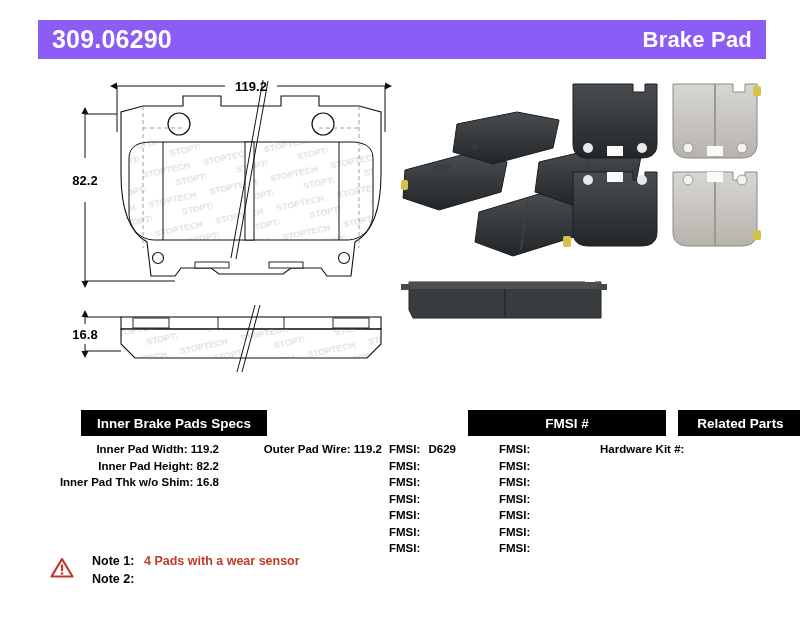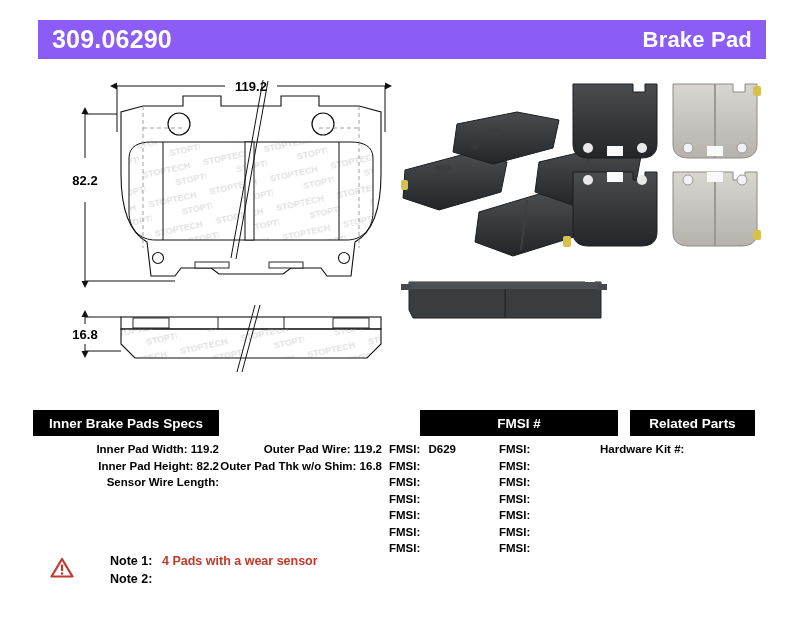--- a/index.html
+++ b/index.html
@@ -61,20 +61,21 @@
     position: absolute;
     top: 0; height: 26px;
     background: #000000;
     color: #ffffff;
     font-size: 13.5px;
     font-weight: bold;
     display: flex;
     align-items: center;
     justify-content: center;
     box-sizing: border-box;
+    margin-left: 48px;
   }
   .th-inner  { left: 0px;   width: 186px; }
   .th-outer  { left: 186px; width: 196px; }
   .th-fmsi   { left: 387px; width: 198px; }
   .th-rel    { left: 597px; width: 125px; }
 
   .col { position: absolute; font-size: 11.5px; font-weight: bold; }
   .col-inner  { left: 33px;  top: 441px; width: 186px; text-align: right; }
   .col-outer  { left: 219px; top: 441px; width: 163px; text-align: right; }
   .col-fmsi-a { left: 389px; top: 441px; width: 120px; text-align: left; }
@@ -86,21 +87,21 @@
   .fmsi-row { line-height: 16.5px; white-space: nowrap; }
   .fmsi-row .val { padding-left: 5px; }
 
   
   .notes {
     position: absolute;
     left: 50px; top: 552px;
     width: 400px;
   }
   .warn-icon { position: absolute; left: 0px; top: 5px; }
-  .note-lines { position: absolute; left: 42px; top: 0px; margin-left: 18px; }
+  .note-lines { position: absolute; left: 42px; top: 0px; }
   .note-line {
     line-height: 18px;
     font-size: 12.5px;
     font-weight: bold;
     white-space: nowrap;
   }
   .note-label { display: inline-block; width: 52px; color: #000; }
   .note-text { color: #c0392b; }
 </style>
 </head>
@@ -290,25 +291,24 @@
 
   <div class="table-head">
     <div class="th th-inner">Inner Brake Pads Specs</div>
     <div class="th th-fmsi">FMSI #</div>
     <div class="th th-rel">Related Parts</div>
   </div>
 
   <div class="col col-inner">
       <div class="spec-row"><span>Inner Pad Width:</span><span class="val"> 119.2</span></div>
       <div class="spec-row"><span>Inner Pad Height:</span><span class="val"> 82.2</span></div>
-      <div class="spec-row"><span>Sensor Wire Length:</span><span class="val"></span></div>
+      <div class="spec-row"><span>Inner Pad Thk w/o Shim:</span><span class="val"> 16.8</span></div>
     </div>
   <div class="col col-outer">
       <div class="spec-row"><span>Outer Pad Wire:</span><span class="val"> 119.2</span></div>
-      <div class="spec-row"><span>Outer Pad Thk w/o Shim:</span><span class="val"> 16.8</span></div>
     </div>
   <div class="col col-fmsi-a">
       <div class="fmsi-row"><span>FMSI:</span><span class="val"> D629</span></div>
       <div class="fmsi-row"><span>FMSI:</span><span class="val"></span></div>
       <div class="fmsi-row"><span>FMSI:</span><span class="val"></span></div>
       <div class="fmsi-row"><span>FMSI:</span><span class="val"></span></div>
       <div class="fmsi-row"><span>FMSI:</span><span class="val"></span></div>
       <div class="fmsi-row"><span>FMSI:</span><span class="val"></span></div>
       <div class="fmsi-row"><span>FMSI:</span><span class="val"></span></div>
     </div>

